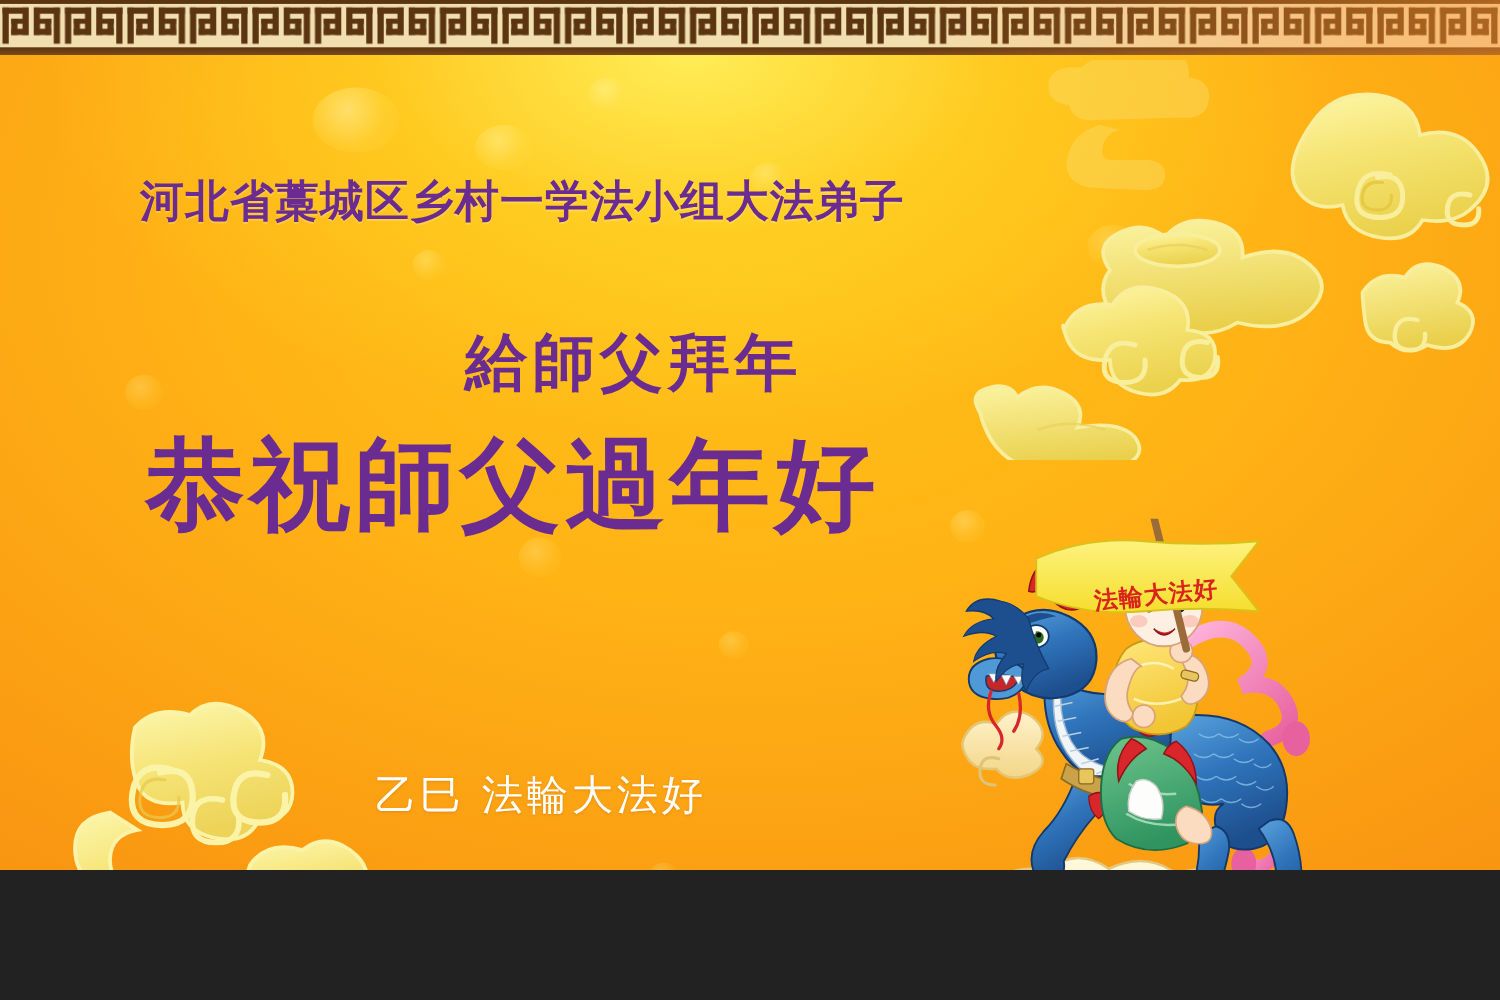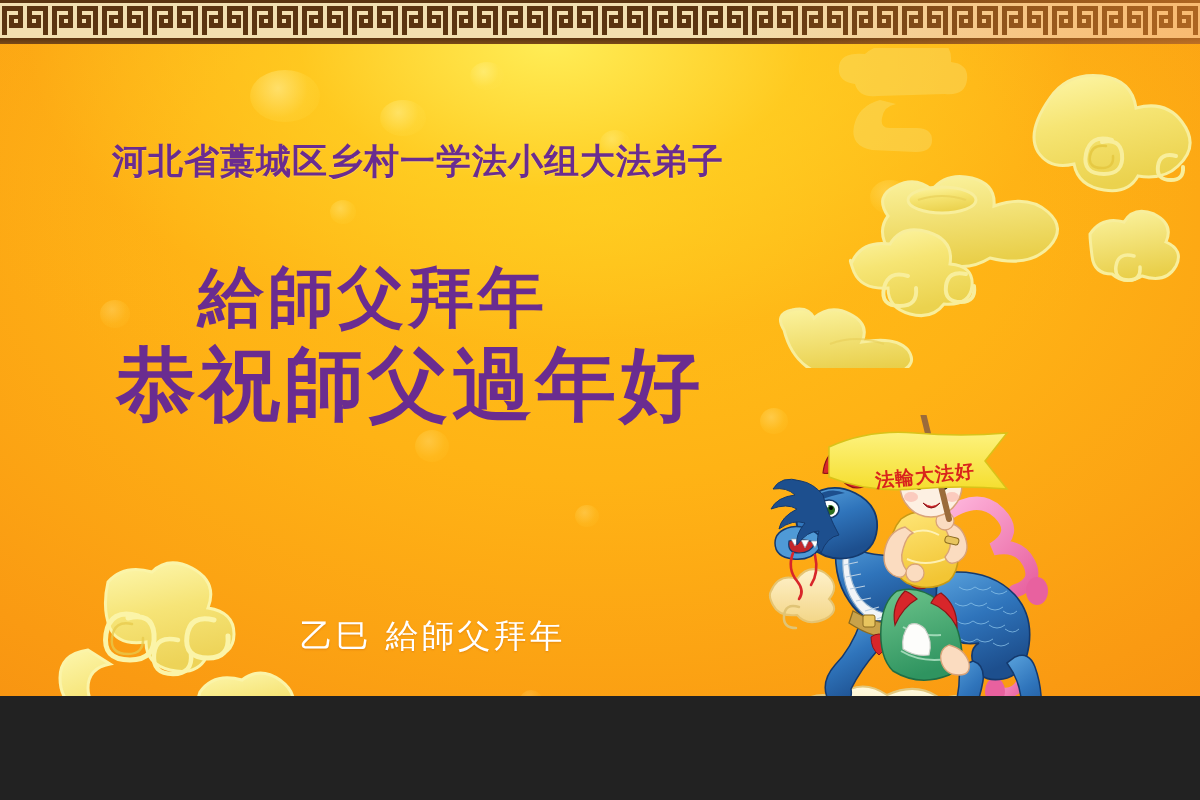--- a/index.html
+++ b/index.html
@@ -87,27 +87,28 @@
     width: 700px;
   }
   #greeting .gl {
     font-family: "DejaVu Sans", "Liberation Sans", sans-serif;
     font-weight: bold;
     color: #6a2c90;
     white-space: nowrap;
     line-height: 1.0;
   }
   #greeting .line1 {
-    font-size: 66px;
+    font-size: 50px;
     margin-left: 82px;
     letter-spacing: 4px;
+    text-align: center;
   }
   #greeting .line2 {
     font-size: 80px;
-    margin-top: 14px;
+    margin-top: 33px;
     margin-left: 0px;
     letter-spacing: 4px;
   }
   #date-line {
     position: absolute;
     left: 300px; top: 614px;
     font-family: "DejaVu Sans", "Liberation Sans", sans-serif;
     font-size: 33px;
     color: #ffffff;
     letter-spacing: 3px;
@@ -347,21 +348,21 @@
     </g>
   </svg>
 
   <div id="org-line">河北省藁城区乡村一学法小组大法弟子</div>
 
   <div id="greeting">
     <div class="gl line1">給師父拜年</div>
     <div class="gl line2">恭祝師父過年好</div>
   </div>
 
-  <div id="date-line">乙巳 給師父拜年</div>
+  <div id="date-line">乙巳 法輪大法好</div>
 
   <div id="illustration">
     <svg viewBox="0 0 340 360" width="340" height="360">
       <defs>
         <linearGradient id="dragBody" x1="0" y1="0" x2="0.4" y2="1">
           <stop offset="0%" stop-color="#5aa3dd"></stop>
           <stop offset="50%" stop-color="#2f74bb"></stop>
           <stop offset="100%" stop-color="#1d4f8e"></stop>
         </linearGradient>
         <linearGradient id="skirtG" x1="0" y1="0" x2="0.3" y2="1">

